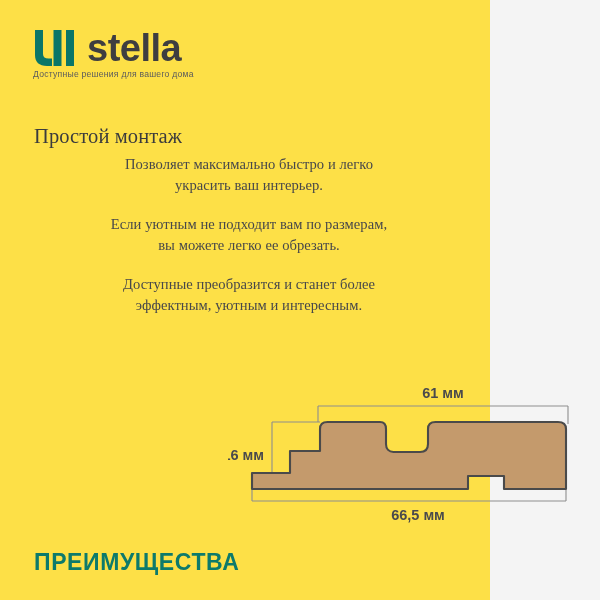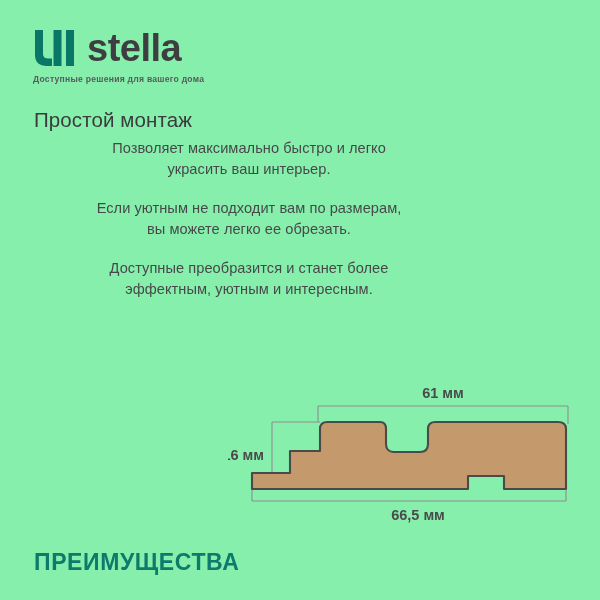--- a/index.html
+++ b/index.html
@@ -10,23 +10,23 @@
     width: 600px;
     height: 600px;
     background: #f4f4f4;
     font-family: "Liberation Sans", sans-serif;
     color: #3a3a3a;
     overflow: hidden;
     position: relative;
   }
   .page {
     position: relative;
-    width: 600px;
+    width: 490px;
     height: 600px;
-    background: #86efac;
+    background: #fde047;
   }
 
   
   .logo-block {
     position: absolute;
     left: 33px;
     top: 27px;
     width: 330px;
   }
   .logo-row {
@@ -43,34 +43,33 @@
   .logo-word {
     font-size: 38px;
     font-weight: 700;
     color: #3e3e40;
     letter-spacing: -0.5px;
     line-height: 38px;
     margin-left: 10px;
     font-family: "Liberation Sans", sans-serif;
   }
   .logo-tagline {
-    margin-top: 5px;
     font-size: 8.6px;
     color: #5a5a5c;
     letter-spacing: 0.25px;
     white-space: nowrap;
-    font-weight: bold;
   }
 
   
   .features {
     position: absolute;
     left: 34px;
-    top: 108px;
+    top: 124px;
     width: 430px;
+    font-family: Liberation Serif, serif;
   }
   .feature {
     margin-bottom: 19px;
   }
   .feature-title {
     font-size: 20.5px;
     font-weight: 400;
     color: #3b3b3d;
     margin: 0 0 6px 0;
     line-height: 24px;

